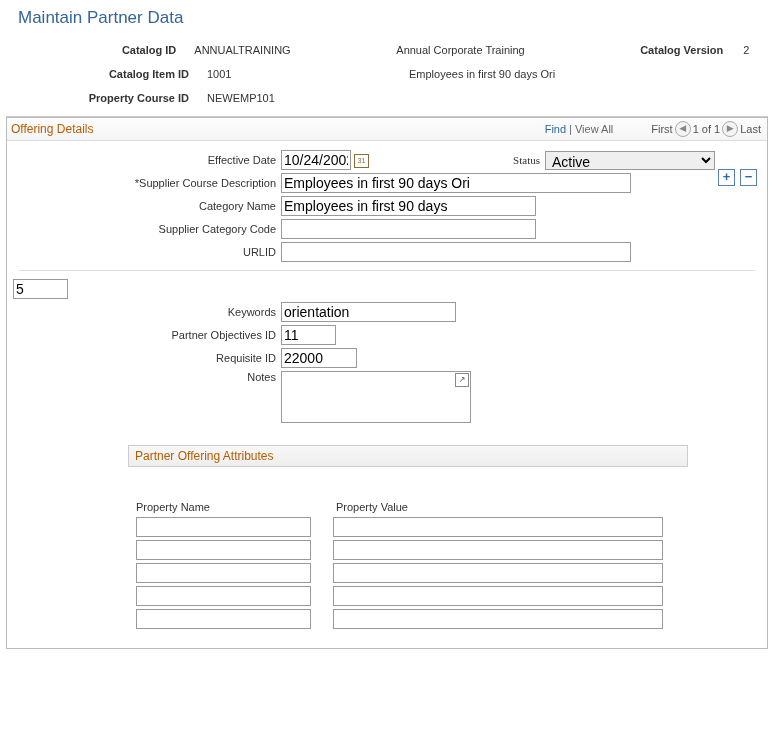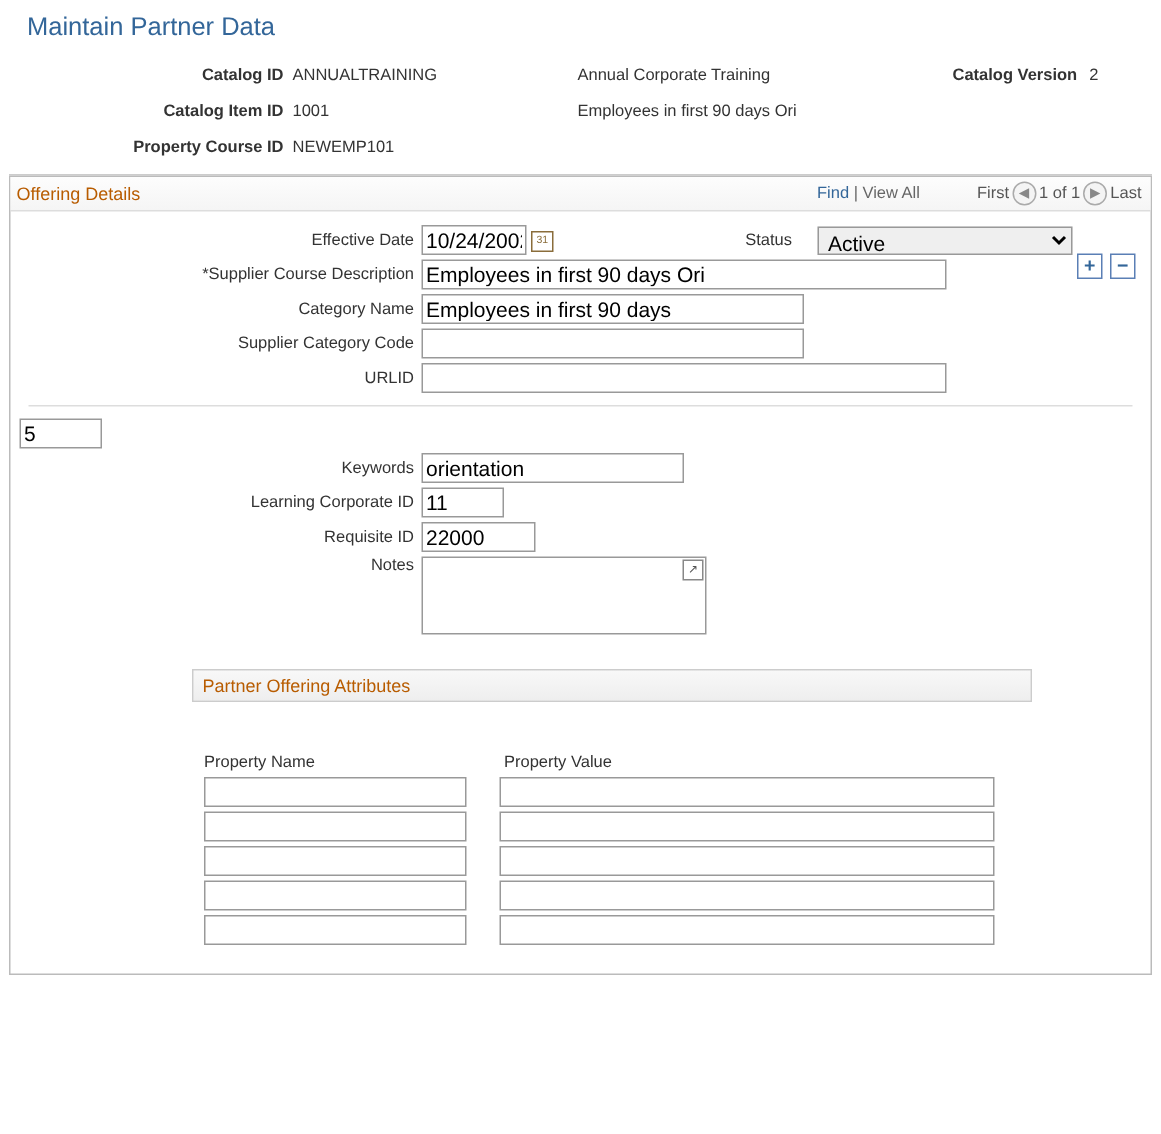--- a/index.html
+++ b/index.html
@@ -18,20 +18,21 @@
     font-weight: normal;
     margin: 2px 0 10px 12px;
   }
   .header-grid {
     margin: 0 8px 0 8px;
   }
   .header-row {
     display: flex;
     align-items: center;
     min-height: 24px;
+    gap: 12px;
   }
   .hlabel {
     width: 175px;
     text-align: right;
     font-weight: bold;
     font-size: 11px;
     padding-right: 6px;
   }
   .hvalue {
     min-width: 190px;
@@ -236,21 +237,21 @@
     <div class="add-remove">
       <span class="box-btn">+</span>
       <span class="box-btn minus">−</span>
     </div>
 
     <div class="form-row">
       <div class="flabel">Effective Date</div>
       <input type="text" style="width: 70px;" value="10/24/2002">
       <span class="cal-icon"></span>
       <div style="flex:1"></div>
-      <div style="padding-right:17px;">Status</div>
+      <div style="padding-right:5px;font-family:Liberation Serif, serif;">Status</div>
       <select style="width:170px;margin-right:46px;">
         <option>Active</option>
       </select>
     </div>
 
     <div class="form-row">
       <div class="flabel">*Supplier Course Description</div>
       <input type="text" style="width: 350px;" value="Employees in first 90 days Ori">
     </div>
     <div class="form-row">
@@ -269,21 +270,21 @@
     <hr class="inner-hr">
 
     <div class="form-row">
       <input type="text" style="width: 55px;" value="5">
     </div>
     <div class="form-row">
       <div class="flabel">Keywords</div>
       <input type="text" style="width: 175px;" value="orientation">
     </div>
     <div class="form-row">
-      <div class="flabel">Learning Corporate ID</div>
+      <div class="flabel">Partner Objectives ID</div>
       <input type="text" style="width: 55px;" value="11">
     </div>
     <div class="form-row">
       <div class="flabel">Requisite ID</div>
       <input type="text" style="width: 76px;" value="22000">
     </div>
     <div class="form-row" style="align-items:flex-start;">
       <div class="flabel">Notes</div>
       <div class="notes-wrap">
         <textarea style="width: 190px; height: 52px; resize: none;"></textarea>

